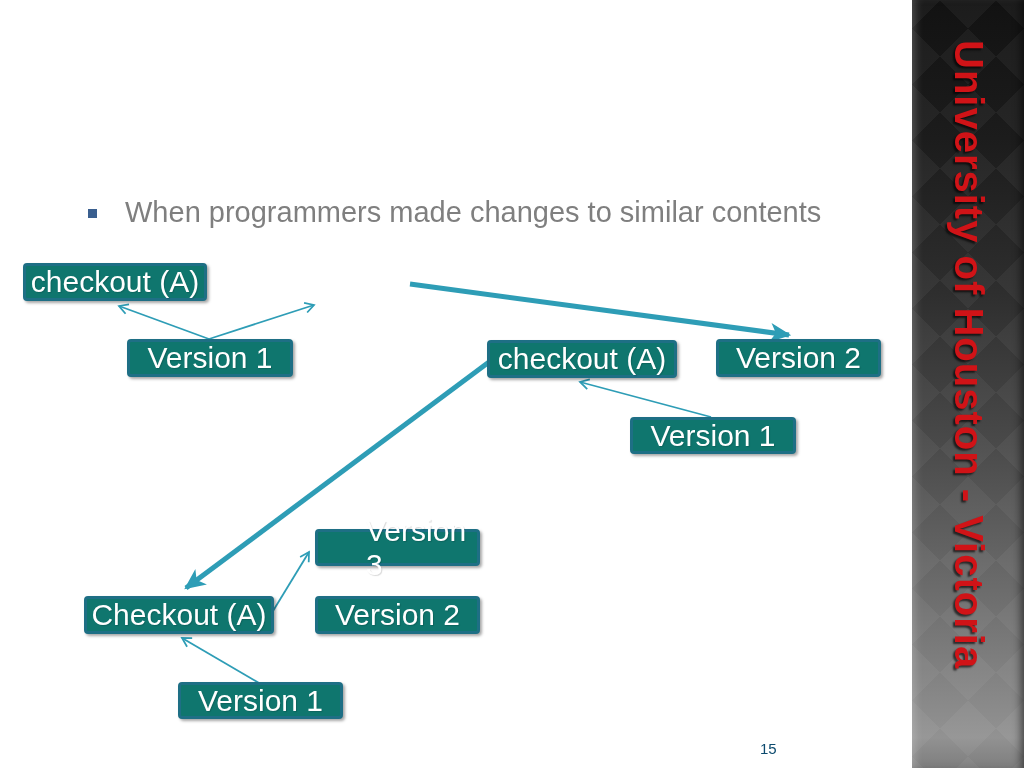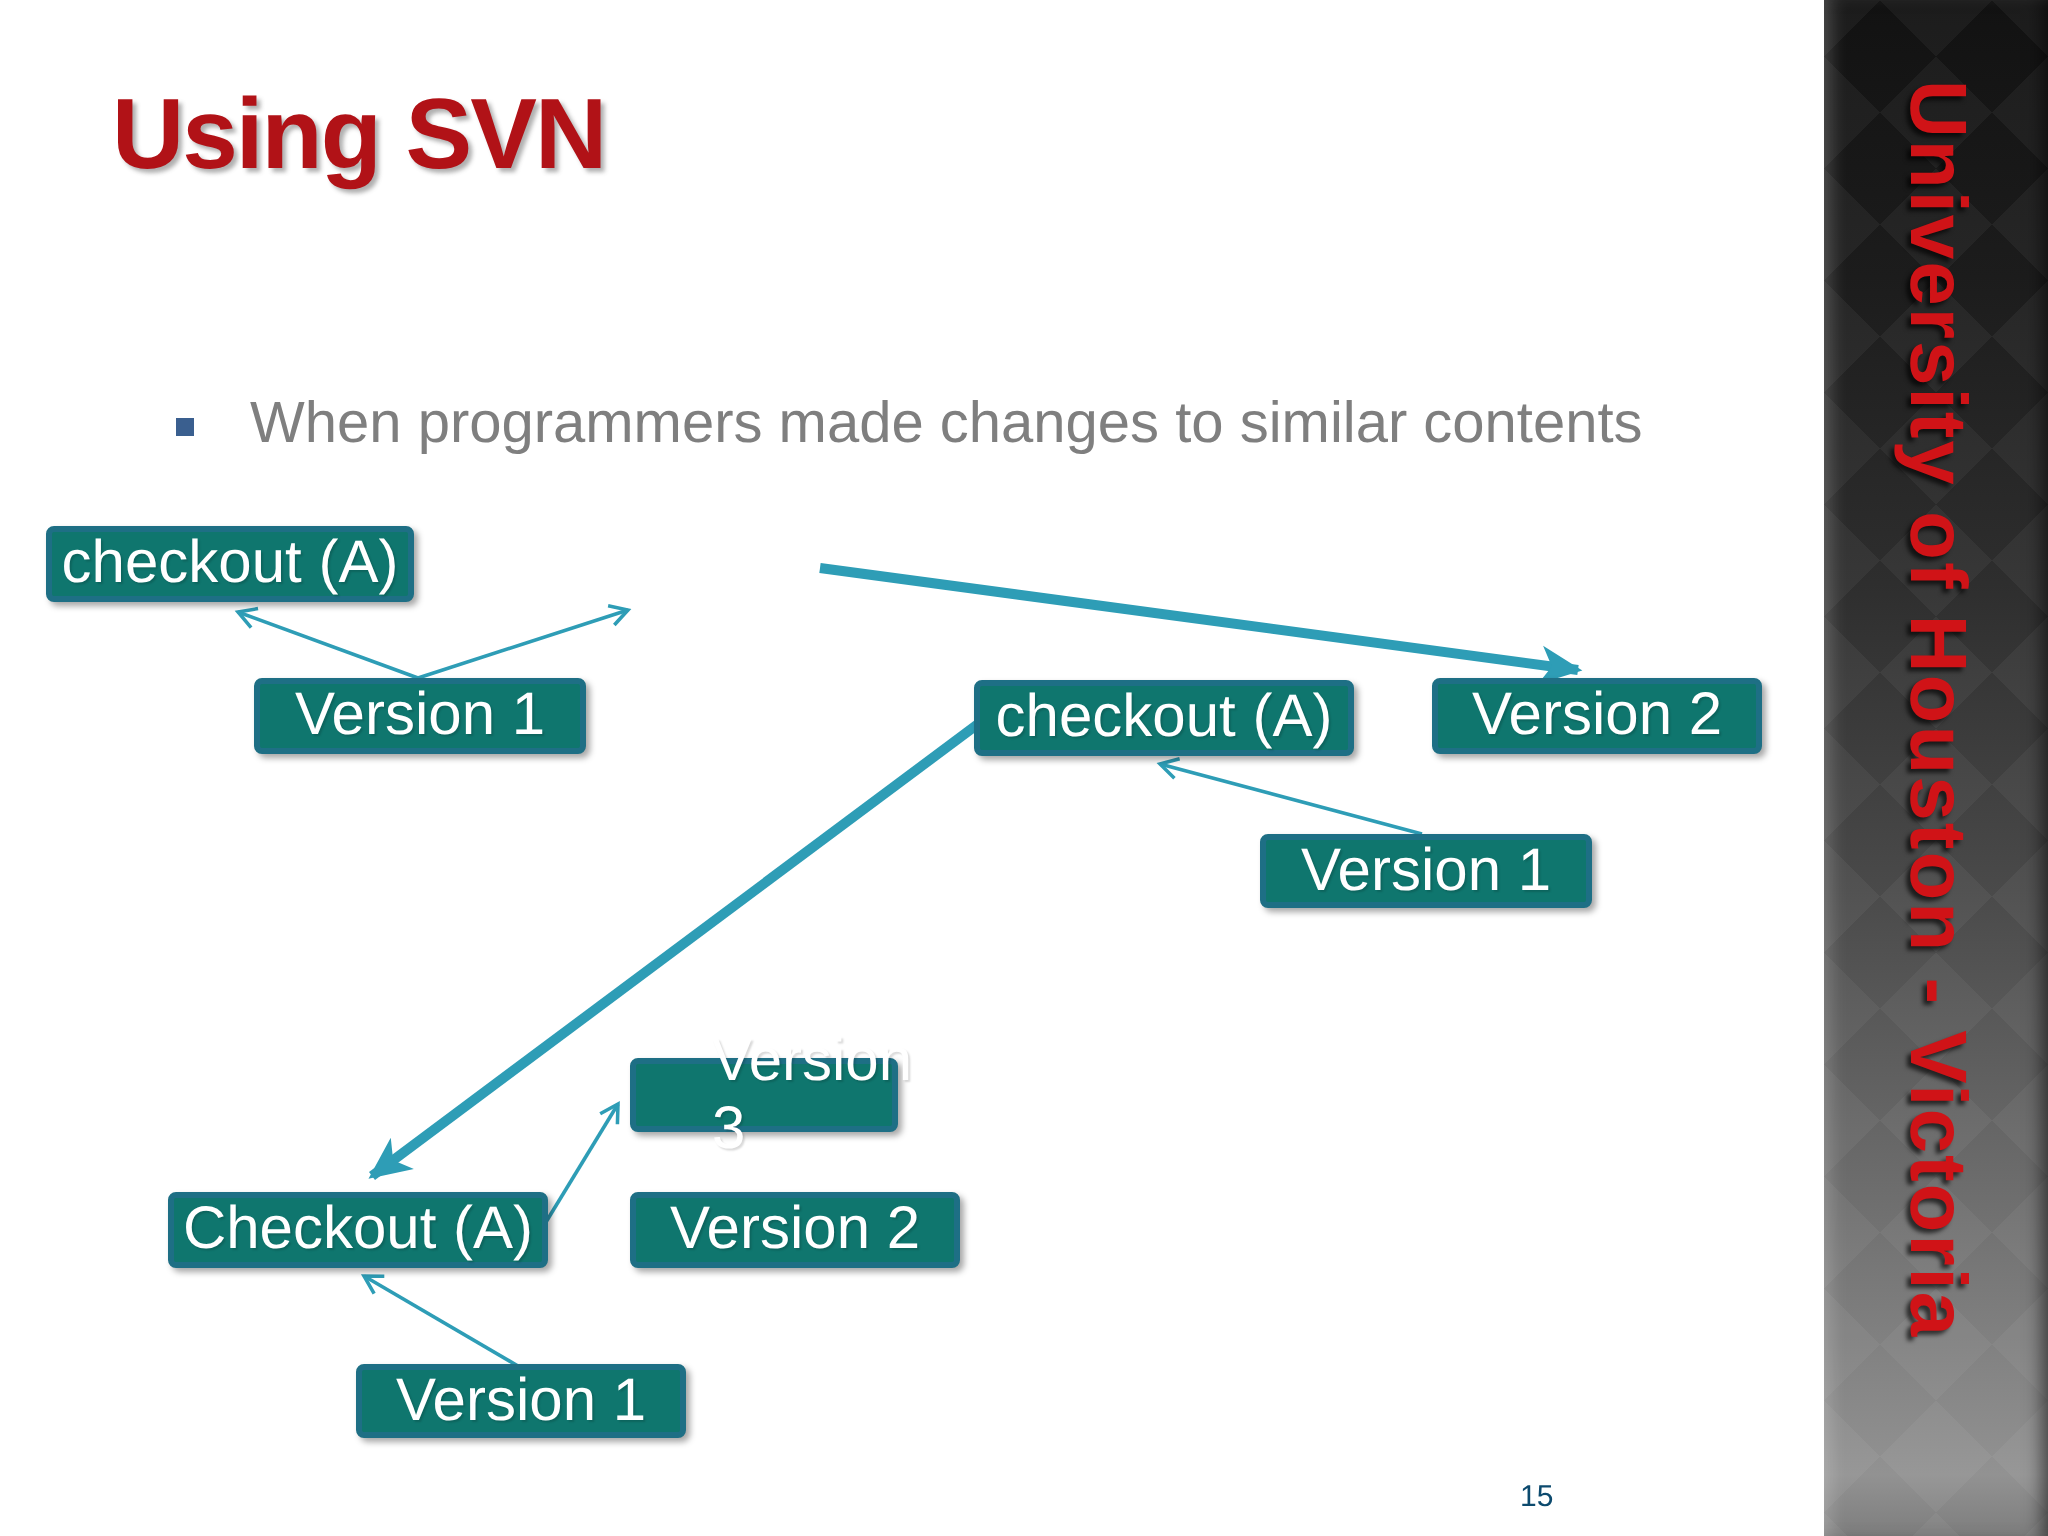--- a/index.html
+++ b/index.html
@@ -139,21 +139,20 @@
     letter-spacing: 1px;
     white-space: nowrap;
     text-shadow: 2px 2px 2px rgba(0,0,0,0.65);
   }
 </style>
 </head>
 <body>
 
 <div id="slide">
 
-  <div class="title">Using SVN</div>
 
 
   <div class="subbullet-row">
     <span class="subbullet-square"></span>
     <span class="subbullet-text">When programmers made changes to similar contents</span>
   </div>
 
   <svg id="arrows" width="1024" height="768" viewBox="0 0 1024 768">
     <defs>
       <marker id="openArrow" viewBox="0 0 10 10" refX="8.5" refY="5" markerWidth="7" markerHeight="7" orient="auto">
@@ -172,21 +171,21 @@
 
     <line x1="410" y1="284" x2="789" y2="335" stroke="#2e9db6" stroke-width="5" marker-end="url(#solidArrow)"></line>
     <line x1="489" y1="362" x2="186" y2="588" stroke="#2e9db6" stroke-width="5" marker-end="url(#solidArrow)"></line>
   </svg>
 
   <div class="node" style="left:23px;  top:263px; width:184px; height:38px;">checkout (A)</div>
   <div class="node" style="left:127px; top:339px; width:166px; height:38px;">Version 1</div>
   <div class="node" style="left:487px; top:340px; width:190px; height:38px;">checkout (A)</div>
   <div class="node" style="left:716px; top:339px; width:165px; height:38px;">Version 2</div>
   <div class="node" style="left:630px; top:417px; width:166px; height:37px;">Version 1</div>
-  <div class="node" style="left:315px; top:529px; width:134px; height:37px;padding-left:48px;">Version 3</div>
+  <div class="node" style="left:315px; top:529px; width:165px; height:37px;padding-left:48px;">Version 3</div>
   <div class="node" style="left:84px;  top:596px; width:190px; height:38px;">Checkout (A)</div>
   <div class="node" style="left:315px; top:596px; width:165px; height:38px;">Version 2</div>
   <div class="node" style="left:178px; top:682px; width:165px; height:37px;">Version 1</div>
 
   <div class="page-number">15</div>
 
   <div class="sidebar">
     <div class="sidebar-text">University of Houston - Victoria</div>
   </div>
 

